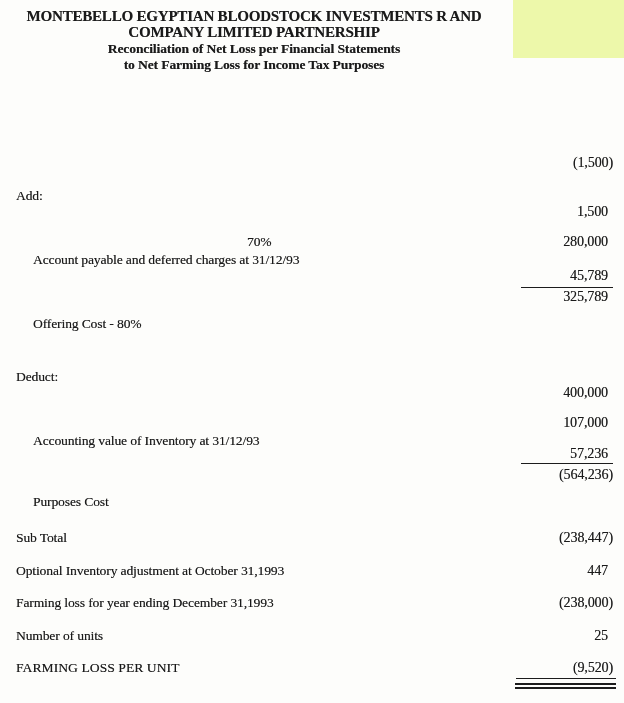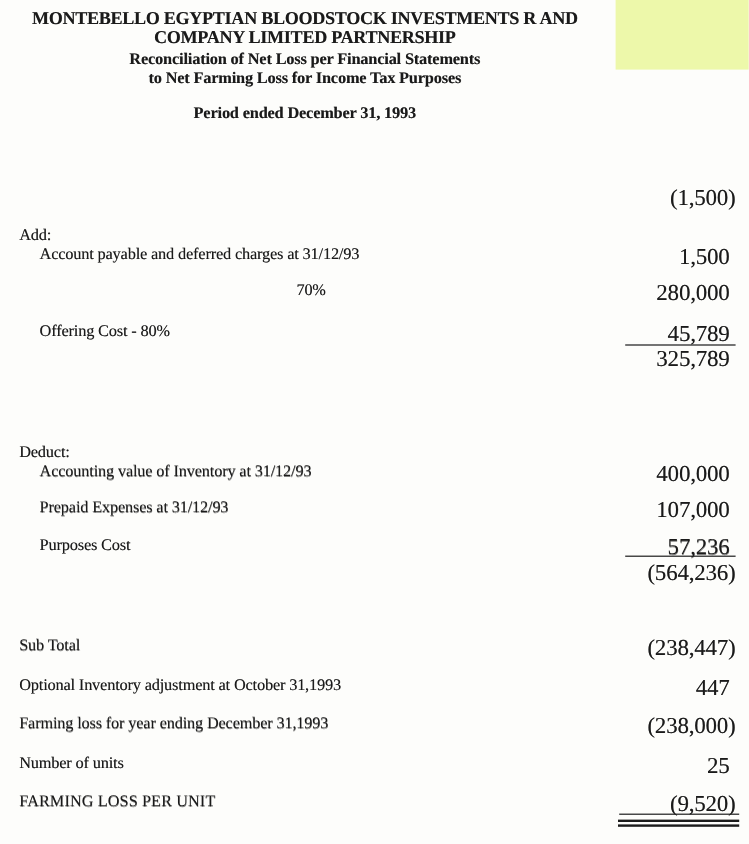--- a/index.html
+++ b/index.html
@@ -30,26 +30,26 @@
   }
   .title-size { font-size: 15px; letter-spacing: -0.2px; }
   .sub-size   { font-size: 13.5px; letter-spacing: -0.1px; }
 
   .lab {
     position: absolute;
     font-size: 13.5px; letter-spacing: -0.1px;
     white-space: pre;
   }
   .ind0 { left: 16px; }
-  .ind1 { left: 33px; }
+  .ind1 { left: 33px; margin-top: 48px; }
   .caps { letter-spacing: 0.1px; }
 
   .val {
     position: absolute;
-    font-size: 19px; letter-spacing: -0.1px;
+    font-size: 14px; letter-spacing: -0.1px;
     right: 16px; text-align: right;
     white-space: pre;
   }
   .val.paren { right: 11px; }
 
   .rule {
     position: absolute;
     right: 11px; width: 92px; height: 0;
     border-top: 1.6px solid #1c1c1c;
   }
@@ -65,21 +65,20 @@
 <body>
 
 <div class="page">
 
   <div class="highlight" style="background-color: rgb(237, 248, 170);"></div>
 
   <div class="center-line title-size ink" style="top:8px">MONTEBELLO EGYPTIAN BLOODSTOCK INVESTMENTS R AND</div>
   <div class="center-line title-size ink" style="top:24px">COMPANY LIMITED PARTNERSHIP</div>
   <div class="center-line sub-size ink" style="top:41px">Reconciliation of Net Loss per Financial Statements</div>
   <div class="center-line sub-size ink" style="top:57px">to Net Farming Loss for Income Tax Purposes</div>
-  <div class="center-line sub-size ink" style="top:86px">Period ended December 31, 1993</div>
 
   <div class="val paren ink" style="top:155px">(1,500)</div>
 
   <div class="lab ind0 ink" style="top:188px">Add:</div>
 
   <div class="lab ind1 ink" style="top:204px">Account payable and deferred charges at 31/12/93</div>
   <div class="val ink" style="top:204px">1,500</div>
 
   <div class="lab ink" style="top:234px; left:247px">70%</div>
   <div class="val ink" style="top:234px">280,000</div>
@@ -88,21 +87,20 @@
   <div class="val ink" style="top:268px">45,789</div>
 
   <div class="rule" style="top:287px"></div>
   <div class="val ink" style="top:289px">325,789</div>
 
   <div class="lab ind0 ink" style="top:369px">Deduct:</div>
 
   <div class="lab ind1 ink" style="top:385px">Accounting value of Inventory at 31/12/93</div>
   <div class="val ink" style="top:385px">400,000</div>
 
-  <div class="lab ind1 ink" style="top:415px">Prepaid Expenses at 31/12/93</div>
   <div class="val ink" style="top:415px">107,000</div>
 
   <div class="lab ind1 ink" style="top:446px">Purposes Cost</div>
   <div class="val ink" style="top:446px">57,236</div>
 
   <div class="rule" style="top:463px"></div>
   <div class="val paren ink" style="top:467px">(564,236)</div>
 
   <div class="lab ind0 ink" style="top:530px">Sub Total</div>
   <div class="val paren ink" style="top:530px">(238,447)</div>

